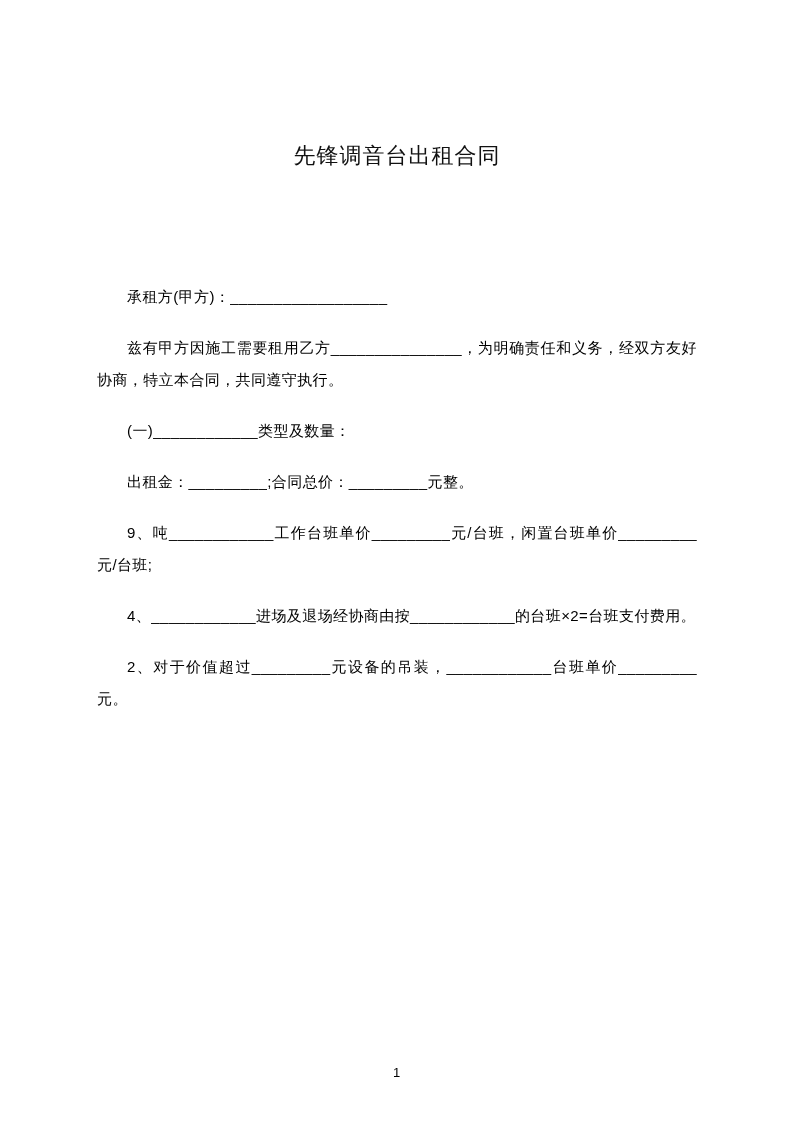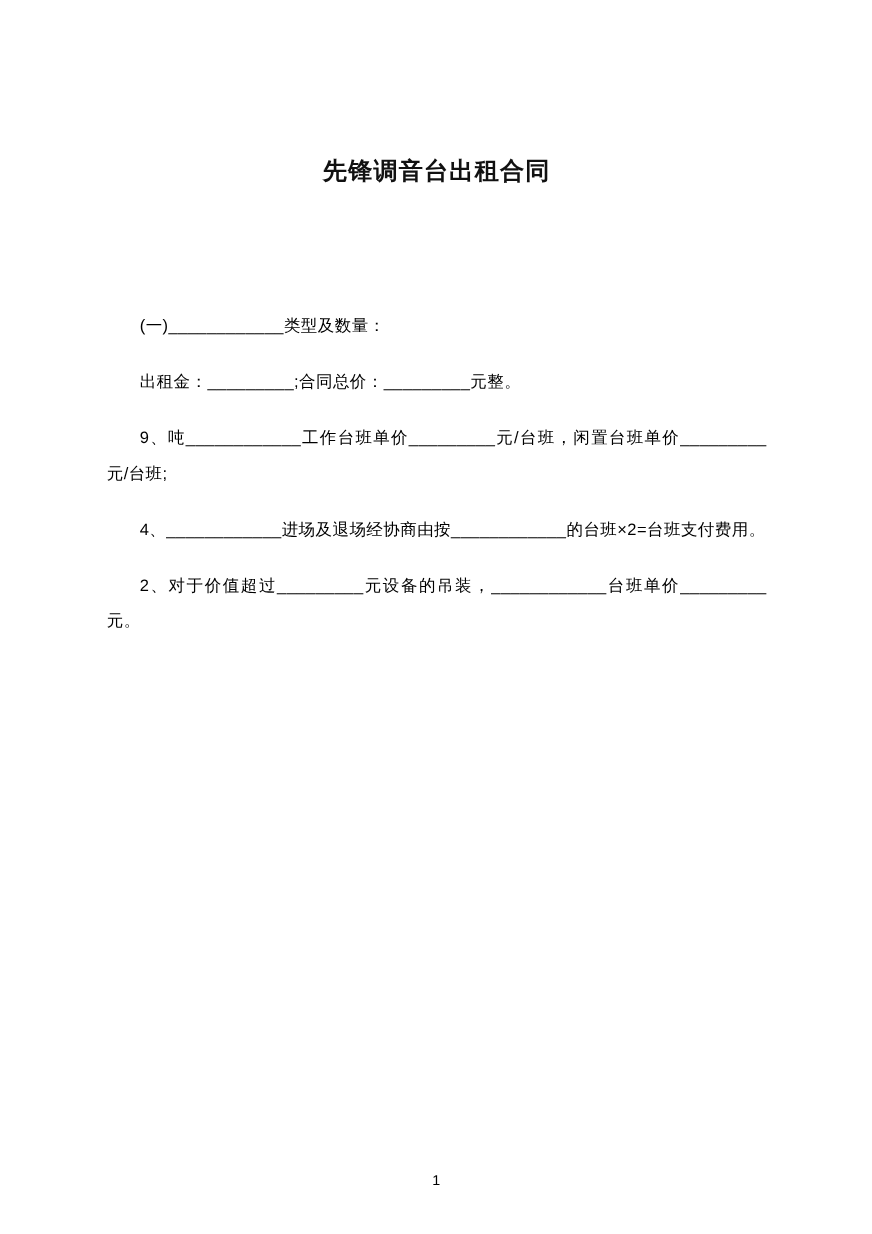--- a/index.html
+++ b/index.html
@@ -17,21 +17,21 @@
     padding: 141px 96px 0 97px;
     font-family: "Liberation Sans", "DejaVu Sans", sans-serif;
     color: #000000;
     overflow: hidden;
   }
   .doc-title {
     margin: 0 0 110px 0;
     text-align: center;
     font-size: 22px;
     line-height: 30px;
-    font-weight: 700;
+    font-weight: 400;
     color: #111111;
     letter-spacing: 1px;
   }
   .doc-body {
     font-size: 15px;
   }
   .para {
     margin: 0 0 19px 0;
     font-size: 15px;
     line-height: 32px;
@@ -52,22 +52,24 @@
 </style>
 </head>
 <body>
 
 <div class="page">
 
   <h1 class="doc-title">先锋调音台出租合同</h1>
 
   <div class="doc-body">
 
+    <p class="para">承租方(甲方)：__________________</p>
 
 
+    <p class="para">兹有甲方因施工需要租用乙方_______________，为明确责任和义务，经双方友好协商，特立本合同，共同遵守执行。</p>
 
     <p class="para">(一)____________类型及数量：</p>
 
 
 
     <p class="para">出租金：_________;合同总价：_________元整。</p>
 
     <p class="para">9、吨____________工作台班单价_________元/台班，闲置台班单价_________元/台班;</p>
 
 

